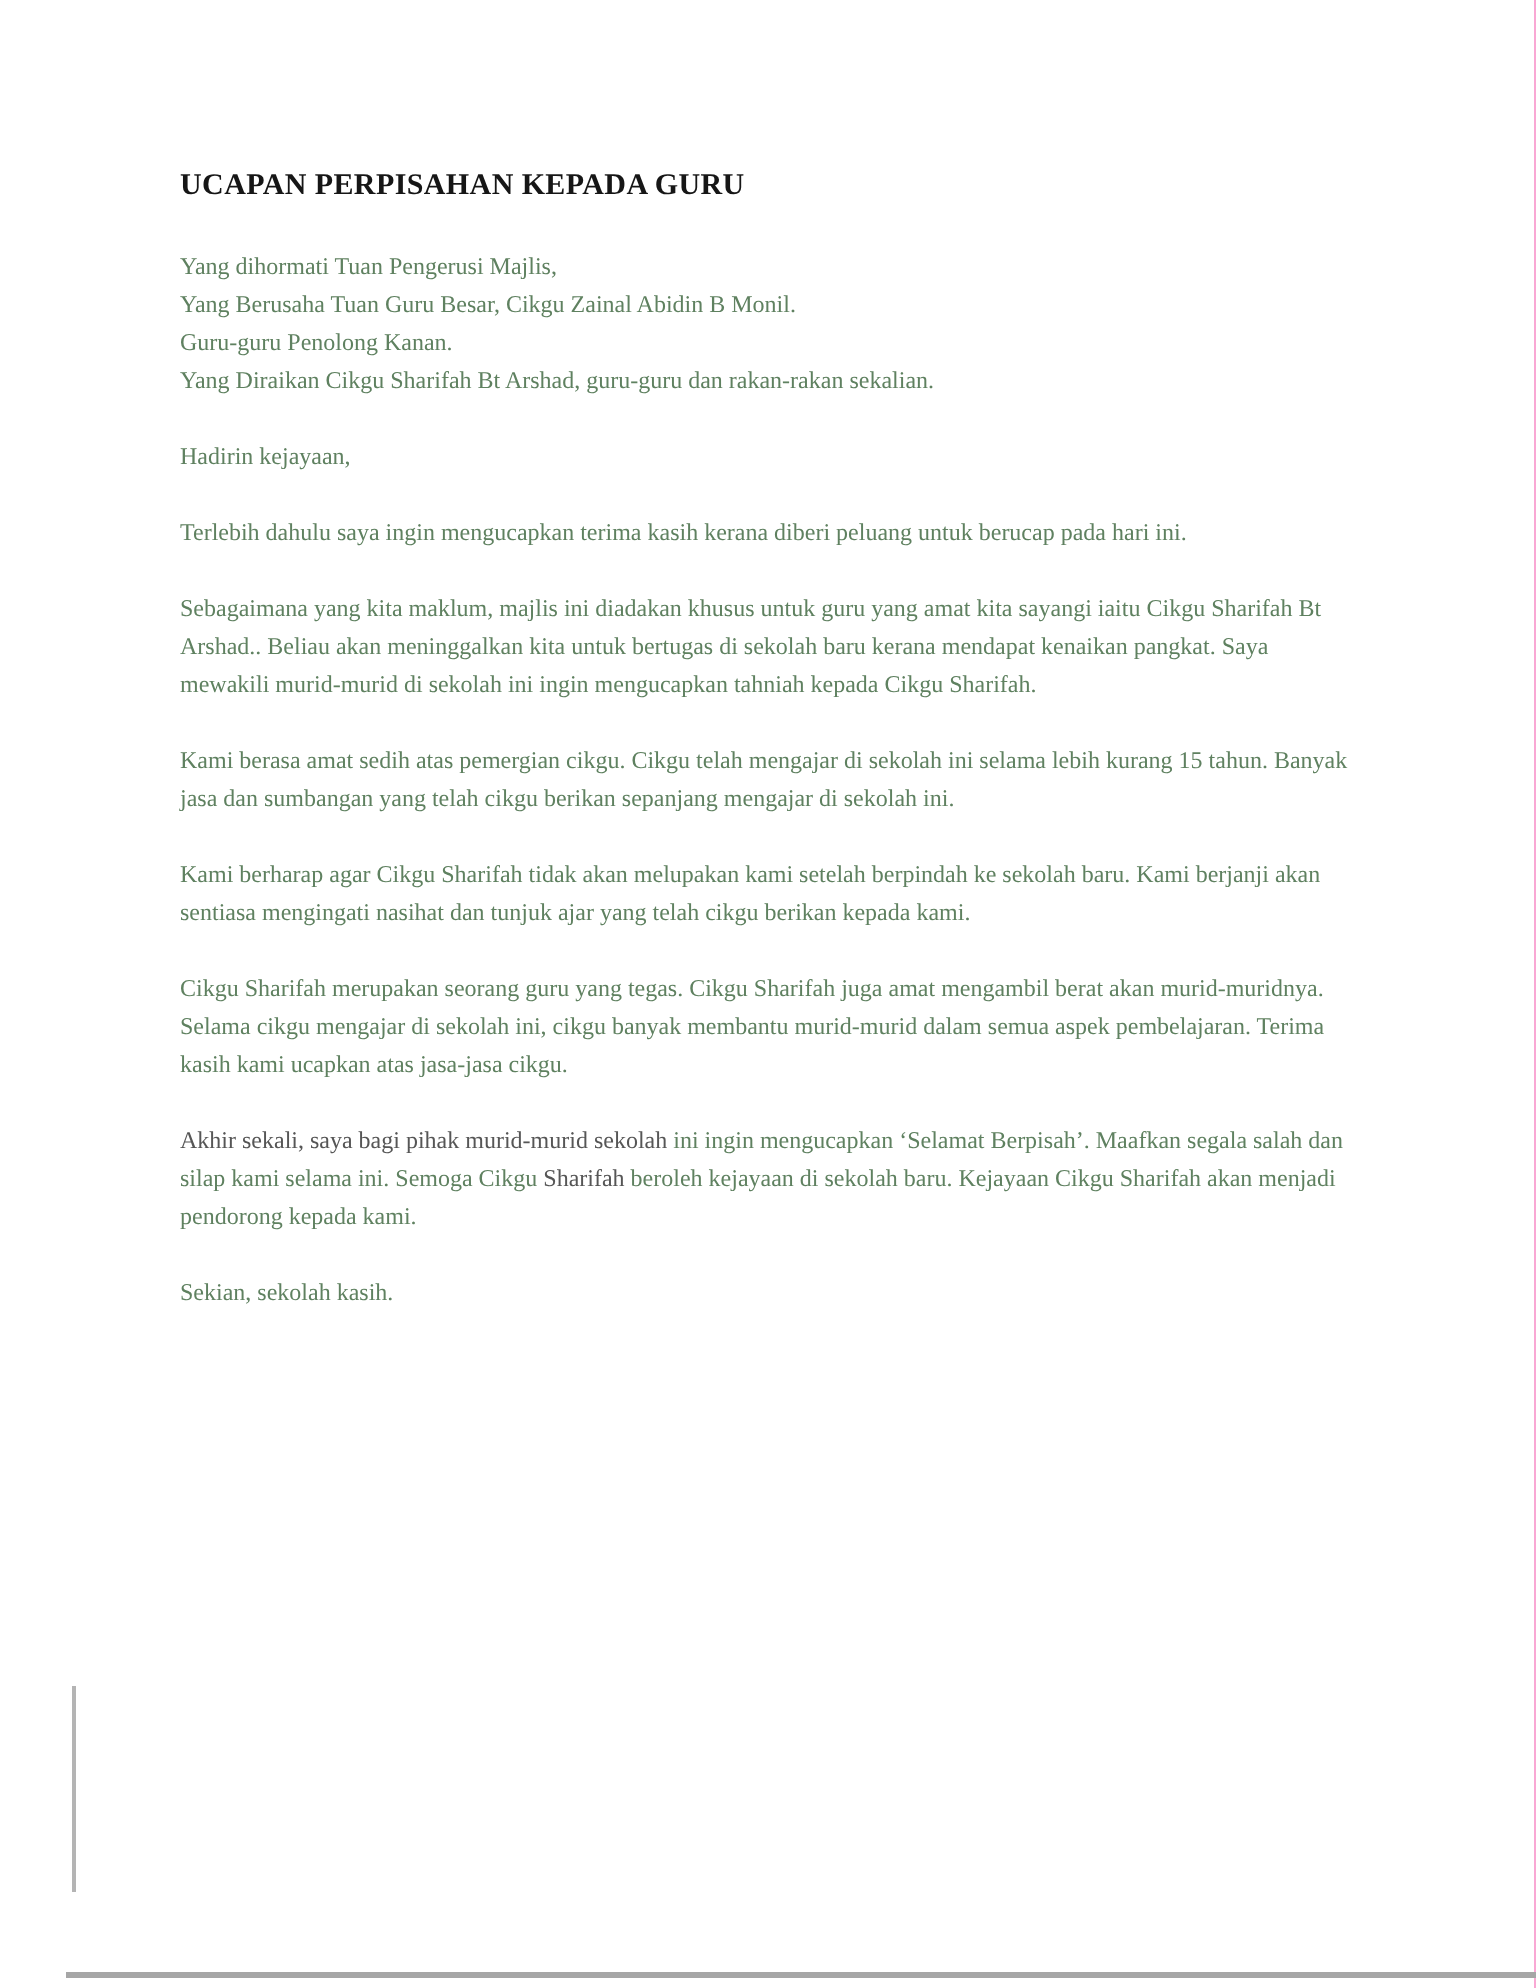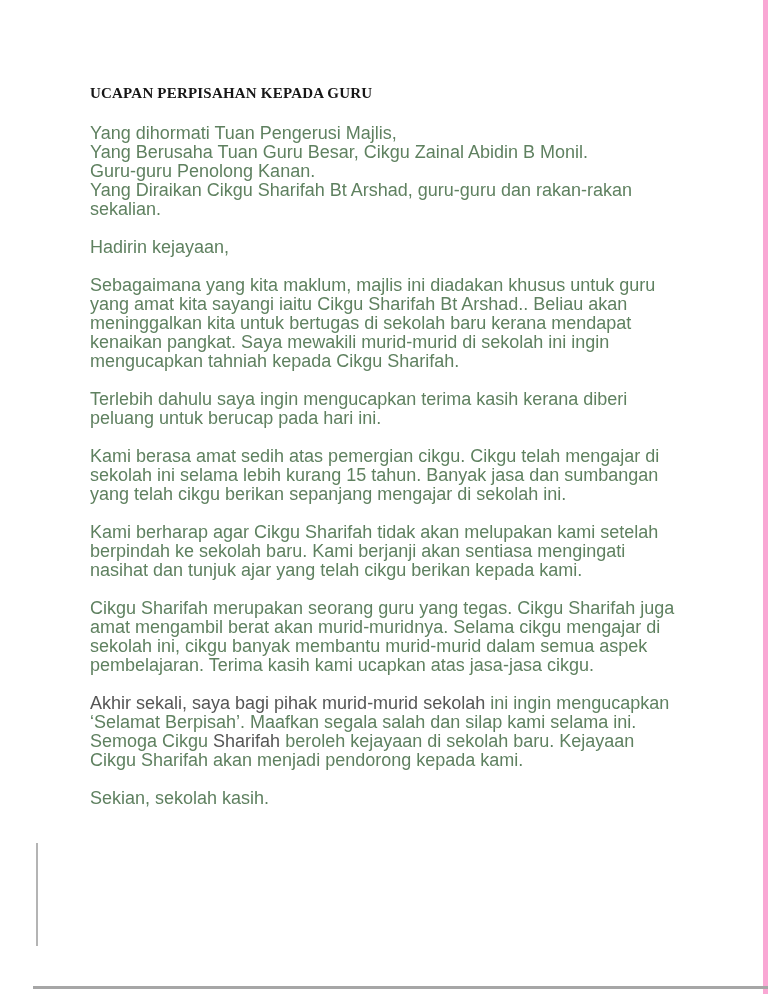--- a/index.html
+++ b/index.html
@@ -12,41 +12,42 @@
     height: 994px;
     position: relative;
     overflow: hidden;
     font-family: "Liberation Sans", sans-serif;
   }
   .page {
     position: absolute;
     inset: 0;
     background: #ffffff;
     box-sizing: border-box;
-    border-right: 5px solid #f9a8d4;
+    border-right: 1px solid #f9a8d4;
   }
   .content {
     position: absolute;
     top: 85px;
     left: 90px;
     width: 590px;
   }
   .doc-title {
     font-family: "Liberation Serif", serif;
     font-weight: bold;
     font-size: 15px;
     letter-spacing: 0.2px;
     color: #161616;
     margin: 0 0 22px 0;
   }
   .para {
-    font-size: 18px;
+    font-size: 12px;
     line-height: 19px;
     margin: 0 0 19px 0;
     color: #5f8160;
+    font-family: Liberation Serif, serif;
   }
   .artifact {
     position: absolute;
     background: #9d9d9d;
   }
   .artifact-left-vertical {
     left: 36px;
     top: 843px;
     width: 2px;
     height: 103px;
@@ -62,22 +63,22 @@
 </style>
 </head>
 <body>
 
 <div class="page">
   <div class="content">
     <h1 class="doc-title">UCAPAN PERPISAHAN KEPADA GURU</h1>
     <div>
         <p class="para"><span style="color: rgb(95, 129, 96);">Yang dihormati Tuan Pengerusi Majlis,</span><br><span style="color: rgb(95, 129, 96);">Yang Berusaha Tuan Guru Besar, Cikgu Zainal Abidin B Monil.</span><br><span style="color: rgb(95, 129, 96);">Guru-guru Penolong Kanan.</span><br><span style="color: rgb(95, 129, 96);">Yang Diraikan Cikgu Sharifah Bt Arshad, guru-guru dan rakan-rakan sekalian.</span></p>
         <p class="para"><span style="color: rgb(95, 129, 96);">Hadirin kejayaan,</span></p>
+        <p class="para"><span style="color: rgb(95, 129, 96);">Terlebih dahulu saya ingin mengucapkan terima kasih kerana diberi peluang untuk berucap pada hari ini.</span></p>
         <p class="para"><span style="color: rgb(95, 129, 96);">Sebagaimana yang kita maklum, majlis ini diadakan khusus untuk guru yang amat kita sayangi iaitu Cikgu Sharifah Bt Arshad.. Beliau akan meninggalkan kita untuk bertugas di sekolah baru kerana mendapat kenaikan pangkat. Saya mewakili murid-murid di sekolah ini ingin mengucapkan tahniah kepada Cikgu Sharifah.</span></p>
-        <p class="para"><span style="color: rgb(95, 129, 96);">Terlebih dahulu saya ingin mengucapkan terima kasih kerana diberi peluang untuk berucap pada hari ini.</span></p>
         <p class="para"><span style="color: rgb(95, 129, 96);">Kami berasa amat sedih atas pemergian cikgu. Cikgu telah mengajar di sekolah ini selama lebih kurang 15 tahun. Banyak jasa dan sumbangan yang telah cikgu berikan sepanjang mengajar di sekolah ini.</span></p>
         <p class="para"><span style="color: rgb(95, 129, 96);">Kami berharap agar Cikgu Sharifah tidak akan melupakan kami setelah berpindah ke sekolah baru. Kami berjanji akan sentiasa mengingati nasihat dan tunjuk ajar yang telah cikgu berikan kepada kami.</span></p>
         <p class="para"><span style="color: rgb(95, 129, 96);">Cikgu Sharifah merupakan seorang  guru yang tegas. Cikgu Sharifah juga  amat mengambil berat akan murid-muridnya. Selama cikgu mengajar di sekolah ini, cikgu banyak membantu murid-murid dalam semua aspek pembelajaran. Terima kasih kami ucapkan atas jasa-jasa cikgu.</span></p>
         <p class="para"><span style="color: rgb(86, 86, 86);">Akhir sekali, saya bagi pihak murid-murid sekolah </span><span style="color: rgb(95, 129, 96);">ini ingin mengucapkan ‘Selamat Berpisah’. Maafkan segala salah dan silap kami selama ini. Semoga Cikgu </span><span style="color: rgb(86, 86, 86);">Sharifah</span><span style="color: rgb(95, 129, 96);"> beroleh kejayaan di sekolah baru. Kejayaan Cikgu Sharifah akan menjadi pendorong kepada kami.</span></p>
         <p class="para"><span style="color: rgb(95, 129, 96);">Sekian, sekolah kasih.</span></p>
       </div>
   </div>
 
   <div class="artifact artifact-left-vertical"></div>
   <div class="artifact artifact-bottom-horizontal"></div>

